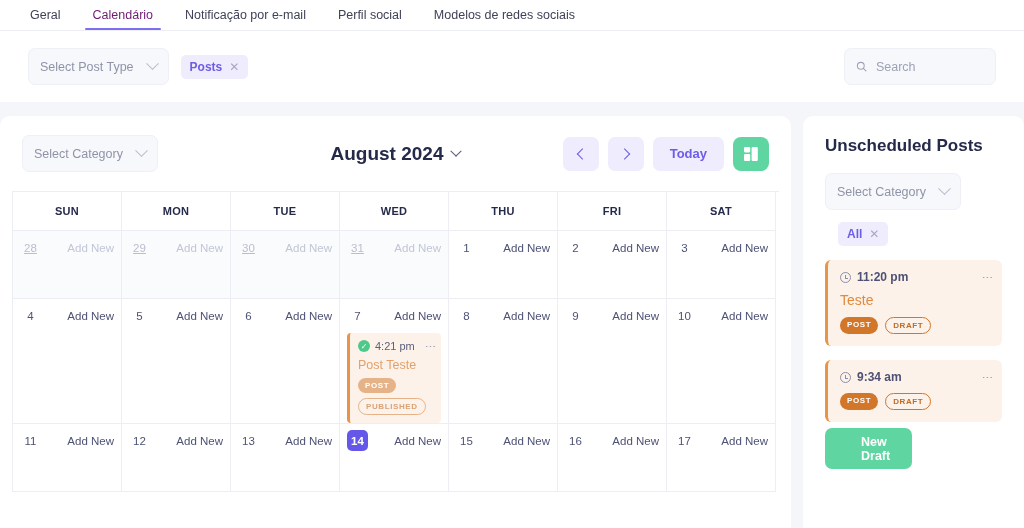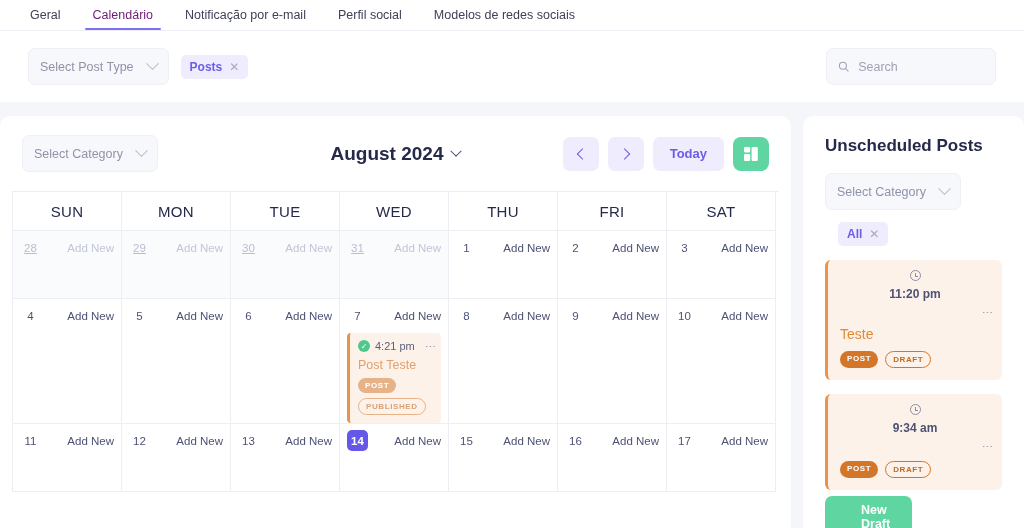--- a/index.html
+++ b/index.html
@@ -85,21 +85,21 @@
     padding: 0 9px;
     font-size: 12px;
     color: #6c5ce7;
     font-weight: bold;
     cursor: pointer;
   }
   .chip .x { color: #a9a6c4; font-size: 12px; font-weight: normal; }
   .search-box {
     position: absolute;
     right: 28px;
-    width: 170px;
+    width: 152px;
     height: 37px;
     background: #f7f8fc;
     border: 1px solid #eef0f6;
     border-radius: 7px;
     display: flex;
     align-items: center;
     padding: 0 11px;
     gap: 9px;
     cursor: text;
   }
@@ -201,21 +201,21 @@
     display: flex; align-items: center; justify-content: center;
     cursor: pointer;
   }
 
   
   .cal-grid { border-top: 1px solid #eceef4; border-left: 1px solid #eceef4; }
   .cal-row { display: flex; }
   .dow-row .cell {
     height: 39px;
     display: flex; align-items: center; justify-content: center;
-    font-size: 15px; font-weight: normal; color: #252a4a;
+    font-size: 11px; font-weight: bold; color: #252a4a;
     letter-spacing: .3px;
   }
   .cell {
     width: 109px;
     border-right: 1px solid #eceef4;
     border-bottom: 1px solid #eceef4;
     flex: none;
   }
   .day-cell {
     height: 68px;
@@ -301,21 +301,21 @@
   .side-title { font-size: 17px; font-weight: bold; color: #252a4a; }
   .side-select { margin-top: 17px; width: 136px; }
   .side-chip { margin-top: 12px; margin-left: 13px; }
   .unsched-card {
     margin-top: 14px;
     background: #fdf2e9;
     border-left: 3px solid #e8944a;
     border-radius: 6px;
     padding: 10px 12px 12px 12px;
   }
-  .uc-top { display: flex; align-items: center; gap: 6px; flex-direction: column; }
+  .uc-top { display: flex; align-items: center; gap: 6px; }
   .uc-time { font-size: 12px; color: #4d5275; font-weight: bold; }
   .uc-title { margin-top: 8px; font-size: 14px; color: #e08a3c; }
   .uc-badges { margin-top: 9px; display: flex; gap: 7px; }
   .new-draft-btn {
     margin-top: 6px;
     width: 87px; height: 41px;
     background: #5fd6a1;
     border-radius: 7px;
     color: #ffffff;
     font-size: 12.5px;

